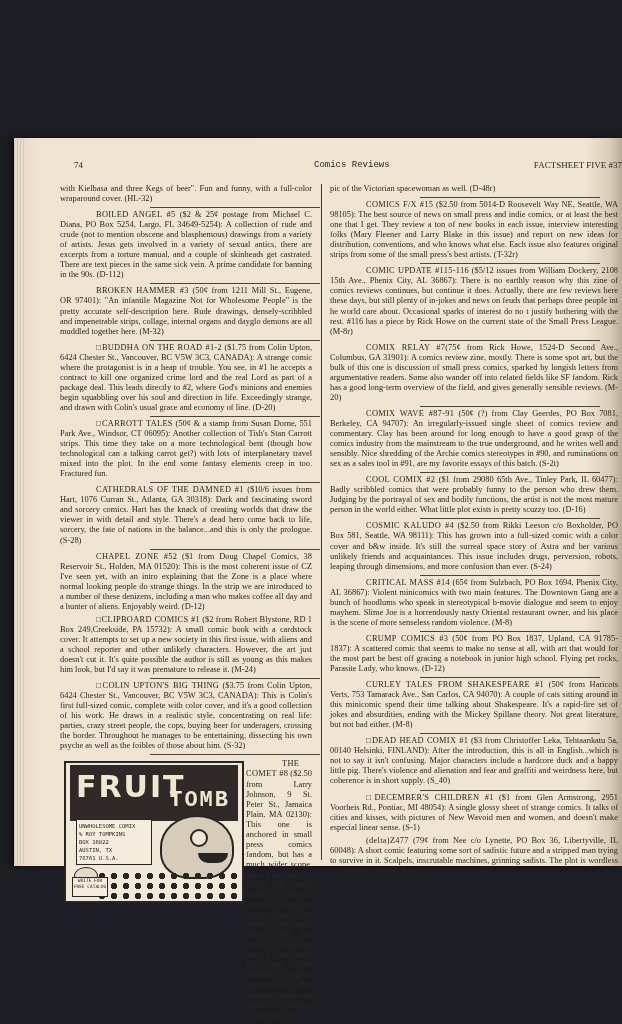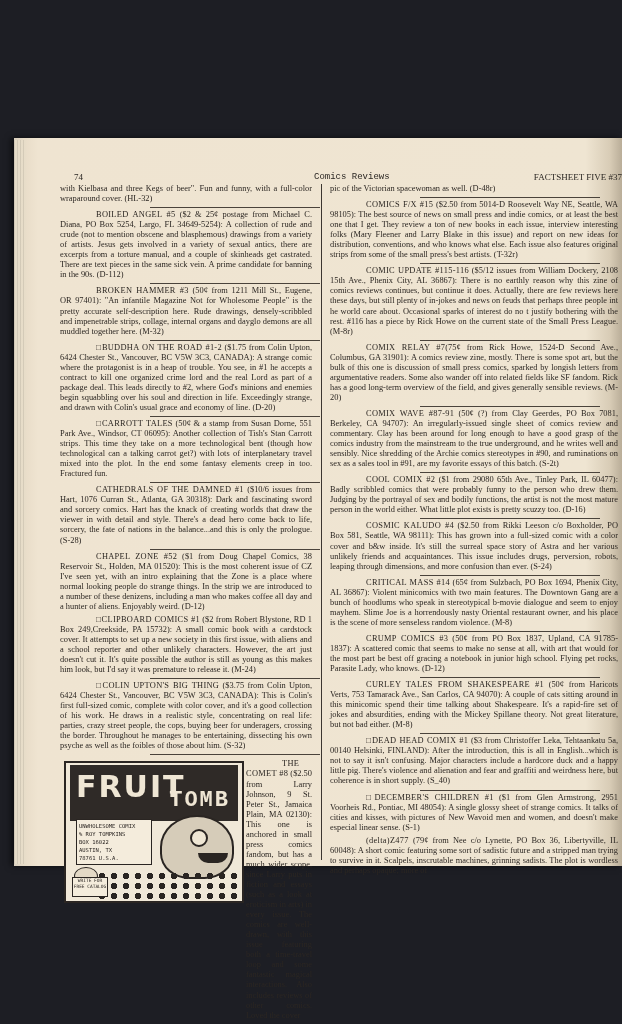--- a/index.html
+++ b/index.html
@@ -14,21 +14,21 @@
     background: linear-gradient(90deg, #d9d0bf 0px, #e8dcc8 10px, #efe4d1 24px, #efe5d2 94%, #d8ccb6 98%, #b9ad98 100%);
     box-shadow: -3px 0 6px rgba(0,0,0,0.6);
   }
   .page-edges {
     position: absolute; left: 14px; top: 140px; width: 12px; height: 724px;
     background: repeating-linear-gradient(90deg, #cfc6b4 0 1px, #e7ddc9 1px 3px);
     opacity: .8;
   }
   .header {
     position: absolute; top: 160px; left: 74px; right: 0; height: 14px;
-    font-size: 9px; color: #2a2622; margin-top: 12px;
+    font-size: 9px; color: #2a2622;
   }
   .header .pnum { position: absolute; left: 0; top: 0; }
   .header .section { position: absolute; left: 240px; top: 0; font-family: Liberation Mono, monospace; }
   .header .mag { position: absolute; right: 0; top: 0; white-space: nowrap; }
 
   .col {
     position: absolute; top: 184px;
     font-size: 8.4px; line-height: 10.05px; color: #2b2622;
     text-align: justify;
   }

